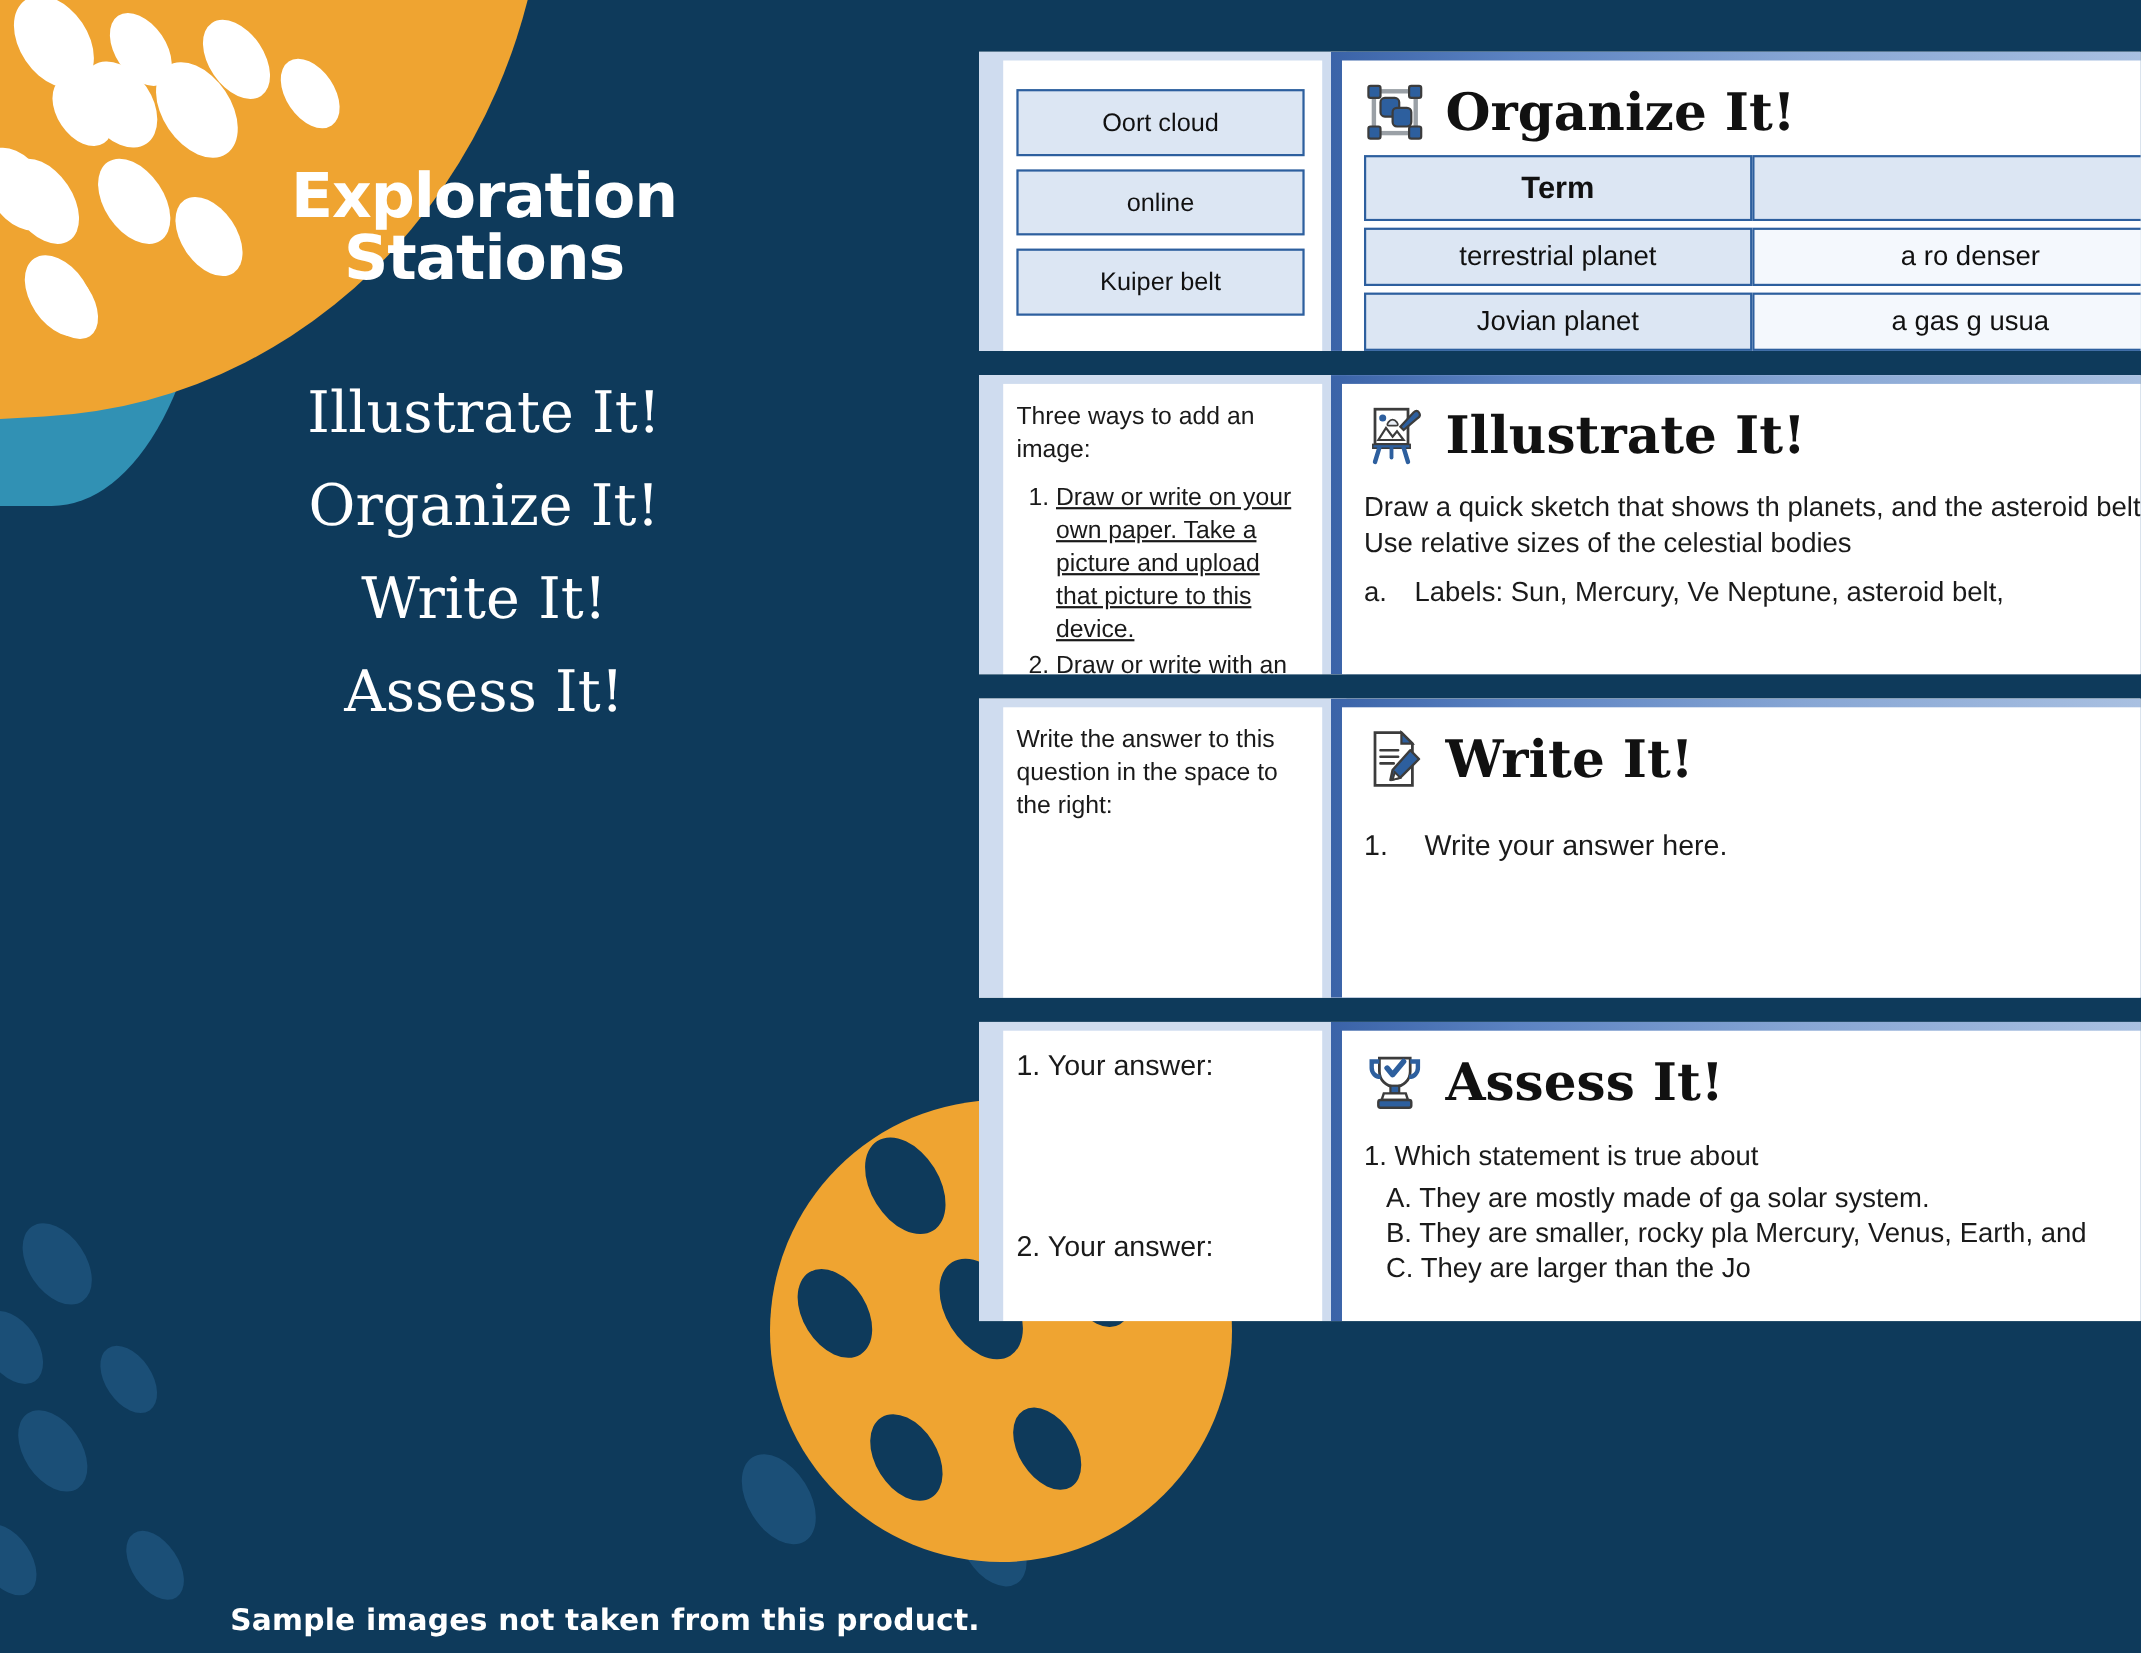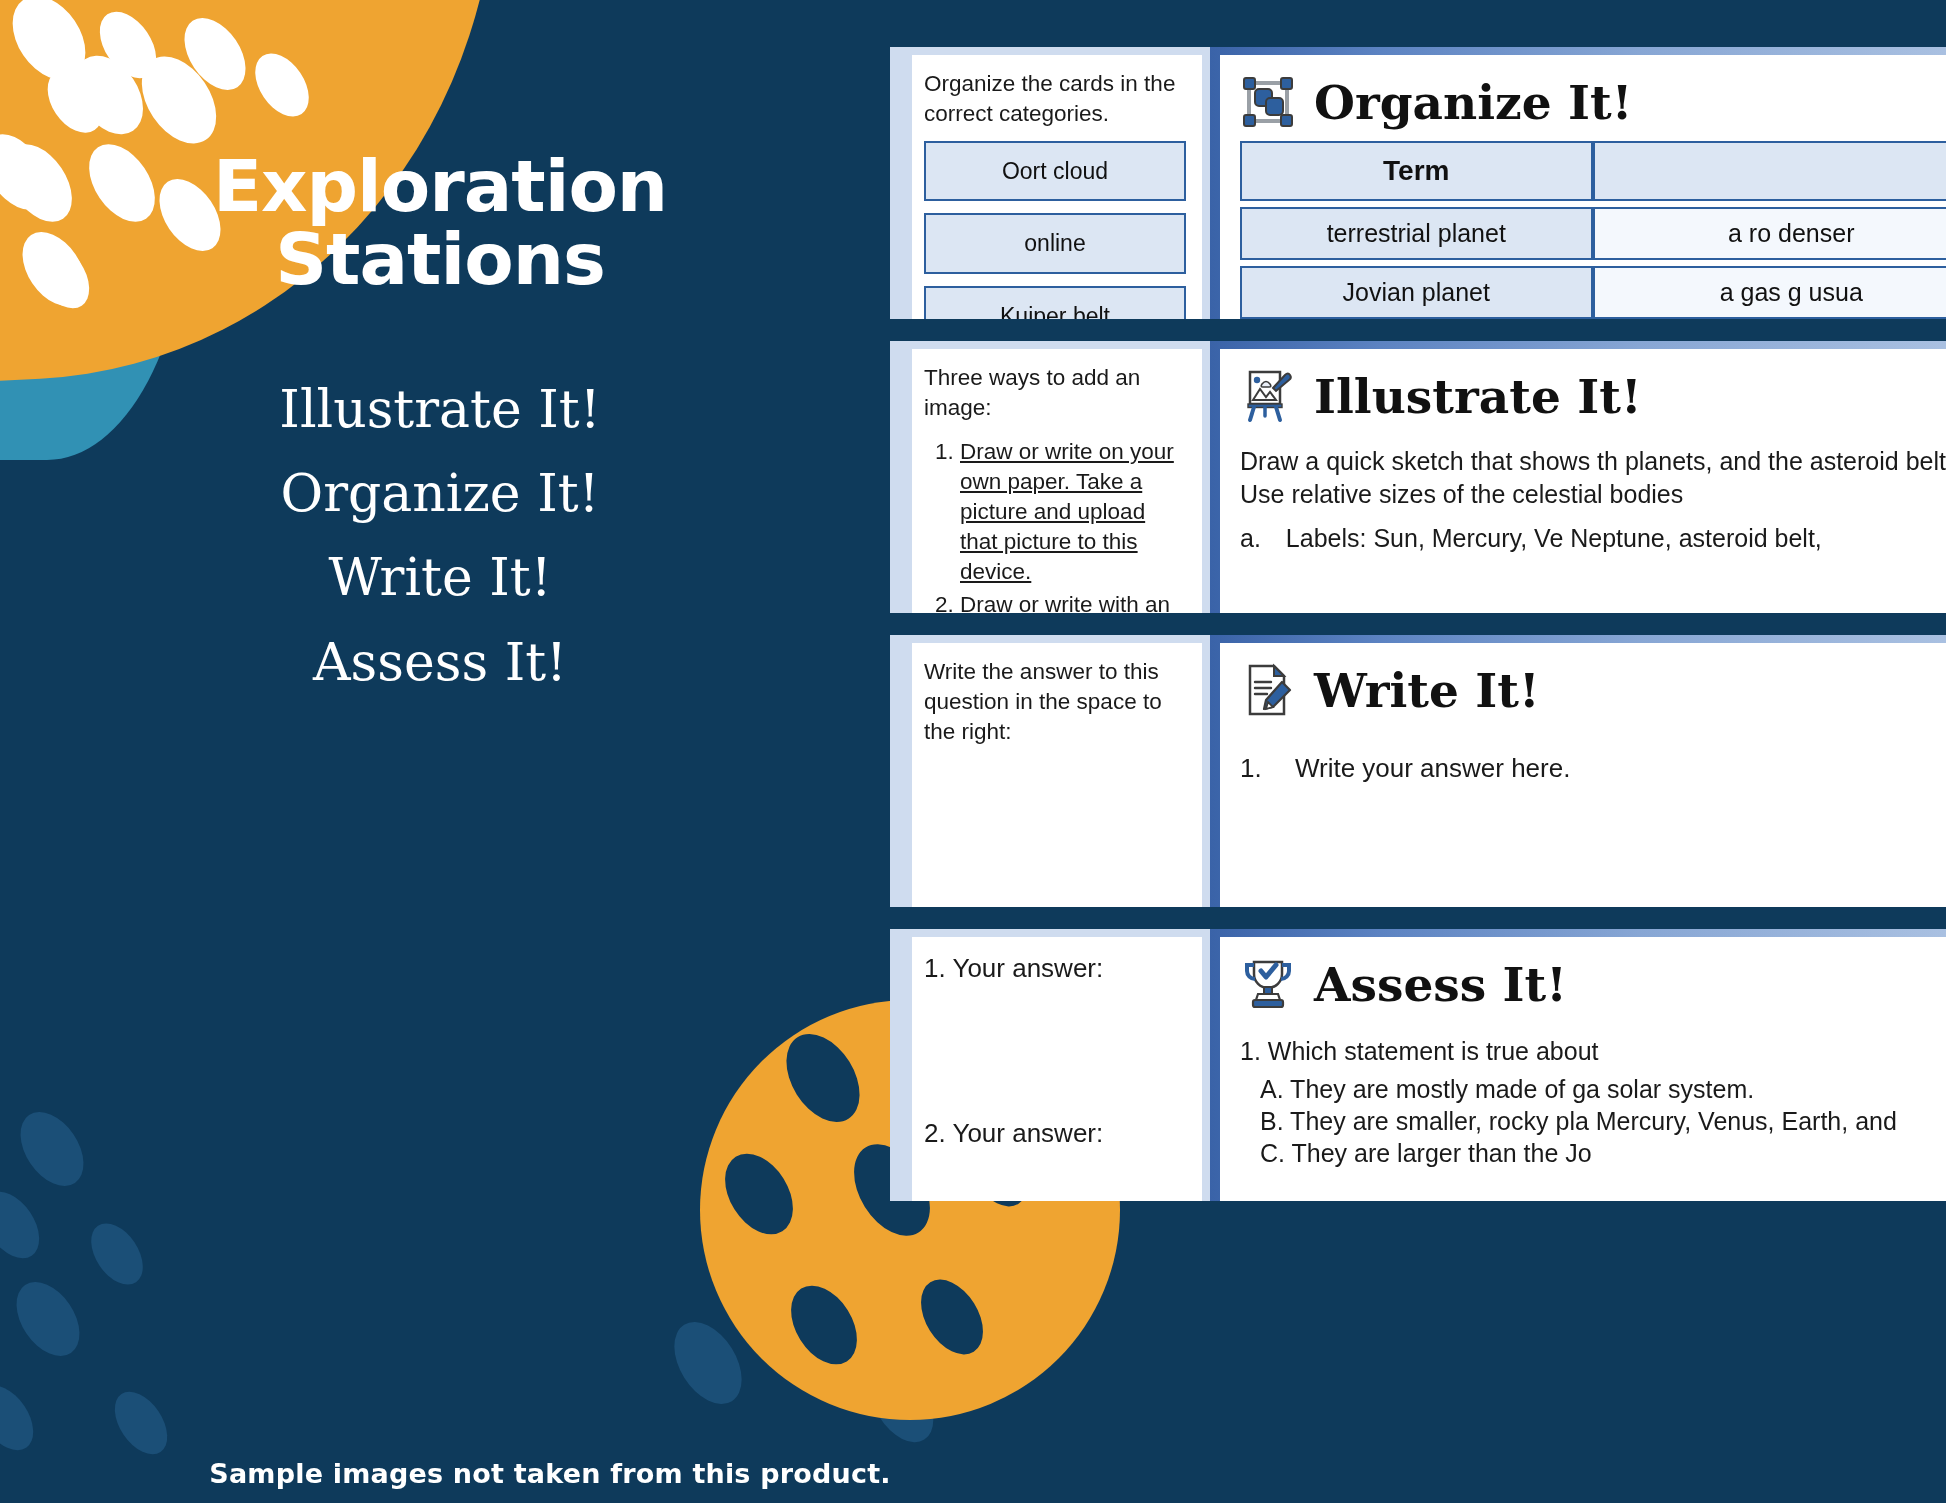--- a/index.html
+++ b/index.html
@@ -37,21 +37,21 @@
   
   .left-col {
     position:absolute; left:0; top:0; width:880px; height:1503px;
     display:flex; flex-direction:column; align-items:center;
     z-index:5;
   }
   .title {
     margin-top:150px;
     font-family:"DejaVu Sans", sans-serif;
     font-weight:bold;
-    font-size:72px;
+    font-size:56px;
     line-height:1.02;
     color:#ffffff;
     text-align:center;
     letter-spacing:-1px;
   }
   .body-copy {
     margin-top:112px;
     width:800px;
     font-family:"DejaVu Serif", serif;
     font-size:45px;
@@ -223,21 +223,20 @@
     </div>
   </div>
 
   <div class="footer-note">Sample images not taken from this product.</div>
 
   <div class="slides">
 
     <div class="slide">
       <div class="slide-left">
         <div class="slide-left-inner">
-          <div>Organize the cards in the correct categories.</div>
           <div class="chip">Oort cloud</div>
           <div class="chip">online</div>
           <div class="chip">Kuiper belt</div>
         </div>
       </div>
       <div class="gradient-gap"></div>
       <div class="slide-right">
         <div class="slide-right-inner">
           <div class="card-head">
             <span class="card-icon">

